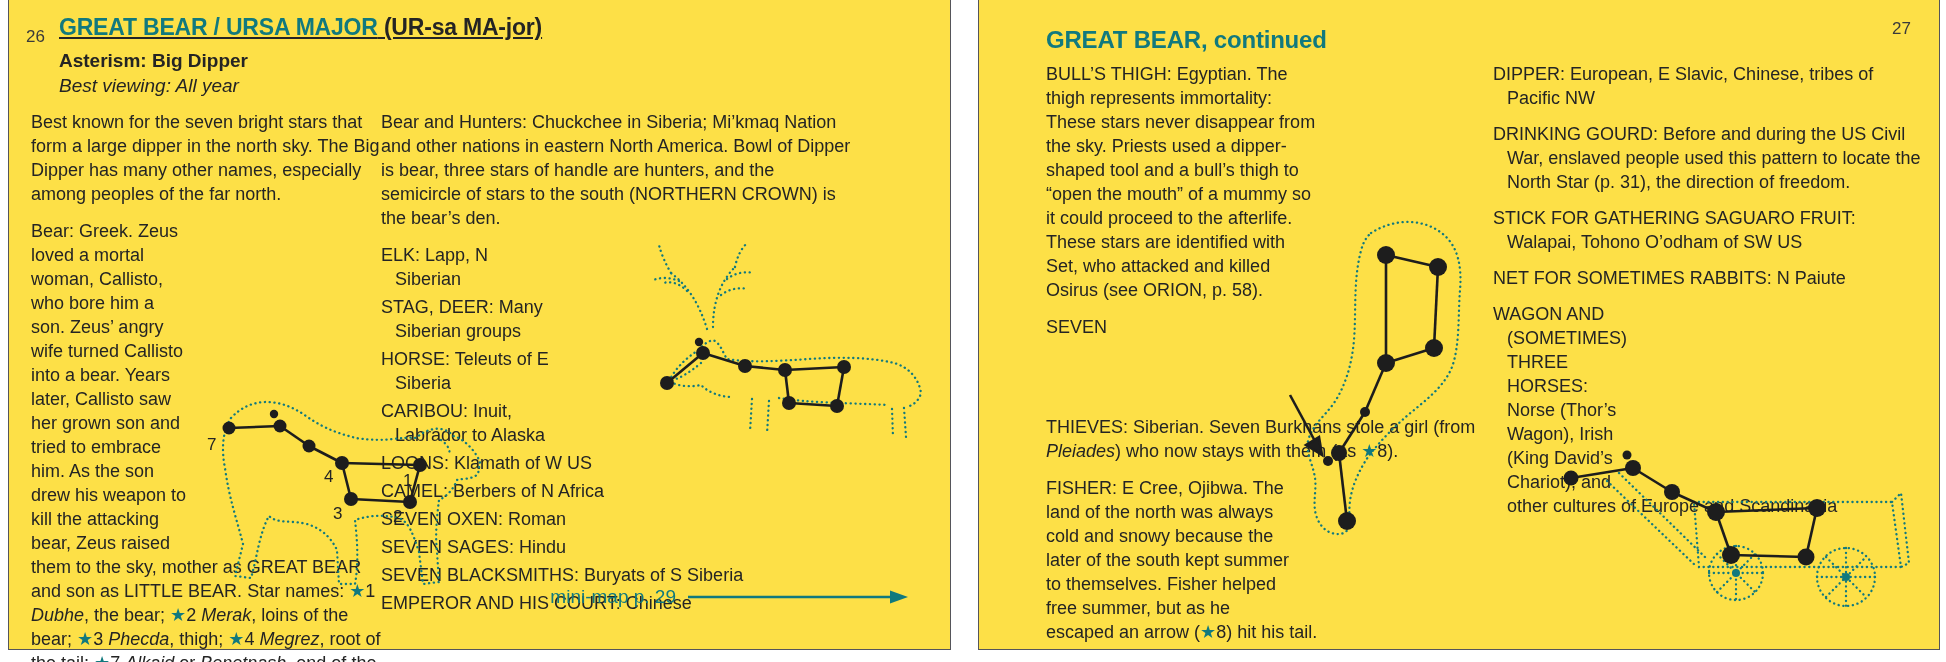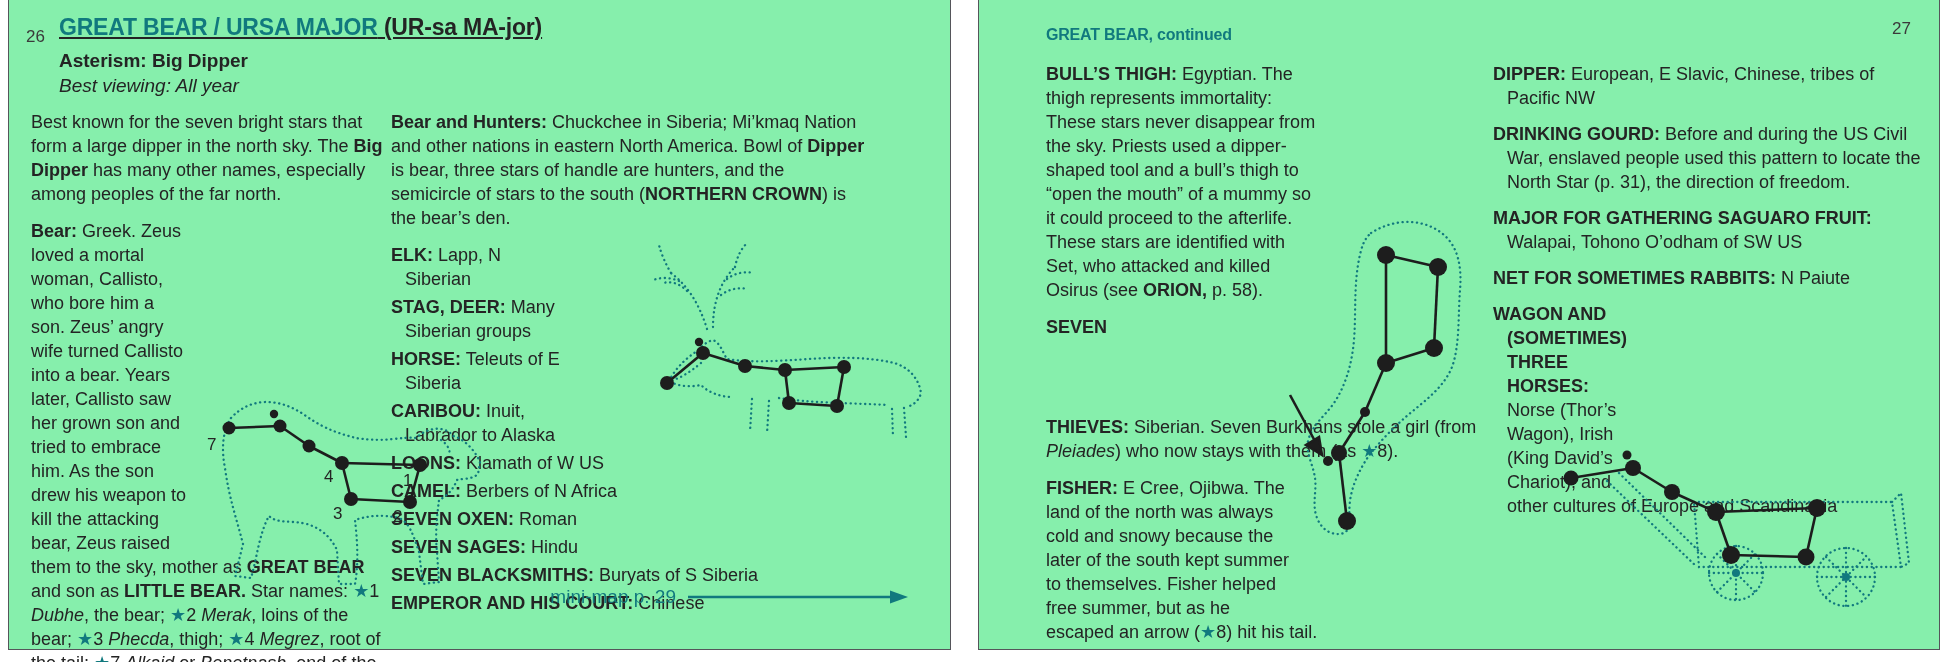--- a/index.html
+++ b/index.html
@@ -1,32 +1,32 @@
 <!DOCTYPE html>
 <html><head>
 <meta charset="utf-8">
 <style>
   html,body{margin:0;padding:0;background:#ffffff;}
   body{font-family:"Liberation Sans","DejaVu Sans",sans-serif;color:#242424;}
   .spread{position:relative;width:1946px;height:662px;background:#fff;overflow:hidden;}
-  .page{position:absolute;top:0;height:649px;background:#86efac;
+  .page{position:absolute;top:0;height:649px;background:#fde047;
         border-left:1px solid #55555a;border-right:1px solid #55555a;border-bottom:1px solid #55555a;}
   #page-left{left:8px;width:941px;}
   #page-right{left:978px;width:960px;}
   .abs{position:absolute;}
   .pnum{font-size:17px;color:#3a3a3a;}
   .title{font-size:23px;font-weight:bold;letter-spacing:-0.2px;white-space:nowrap;}
   .teal{color:#11797e;}
   .subhead{font-size:19px;font-weight:bold;}
   .viewing{font-size:19px;font-style:italic;}
   .body-col{font-size:18px;line-height:24px;}
   .body-col p{margin:0 0 13px 0;}
   .entry{padding-left:14px;text-indent:-14px;margin:0 0 4px 0;}
   .entry-sp{padding-left:14px;text-indent:-14px;margin:0 0 12px 0;}
-  .s-b{font-weight:bold;margin-top:20px;}
+  .s-b{font-weight:normal;margin-top:20px;}
   .s-i{font-style:italic;}
   .s-t{color:#11797e;}
   .spacer{float:right;}
   .sp-bear{width:198px;height:202px;margin-top:122px;}
   .sp-elk{width:300px;height:172px;margin-top:22px;}
   .sp-thigh{width:172px;height:162px;margin-top:96px;}
   .sp-seven{width:196px;height:100px;}
   .sp-fisher{width:186px;height:122px;}
   .sp-wagon{width:288px;height:132px;margin-top:49px;}
   .minimap{display:flex;align-items:center;justify-content:flex-end;gap:10px;
@@ -51,21 +51,21 @@
       <span class="teal">GREAT BEAR / URSA MAJOR</span><span> (UR-sa MA-jor)</span>
     </div>
     <div class="abs subhead" style="left:50px;top:50px;">Asterism: Big Dipper</div>
     <div class="abs viewing" style="left:50px;top:75px;text-align:right;">Best viewing: All year</div>
 
     <div class="abs body-col" style="left:22px;top:110px;width:358px;">
       <p><span>Best known for the seven bright stars that form a large dipper in the north sky. The </span><span class="s-b">Big Dipper</span><span> has many other names, especially among peoples of the far north.</span></p>
       <p><span class="spacer sp-bear"></span><span><span class="s-b">Bear:</span><span> Greek. Zeus loved a mortal woman, Callisto, who bore him a son. Zeus’ angry wife turned Callisto into a bear. Years later, Callisto saw her grown son and tried to embrace him. As the son drew his weapon to kill the attacking bear, Zeus raised them to the sky, mother as </span><span class="s-b">GREAT BEAR</span><span> and son as </span><span class="s-b">LITTLE BEAR.</span><span> Star names: </span><span class="s-t">★</span><span>1 </span><span class="s-i">Dubhe</span><span>, the bear; </span><span class="s-t">★</span><span>2 </span><span class="s-i">Merak</span><span>, loins of the bear; </span><span class="s-t">★</span><span>3 </span><span class="s-i">Phecda</span><span>, thigh; </span><span class="s-t">★</span><span>4 </span><span class="s-i">Megrez</span><span>, root of the tail; </span><span class="s-t">★</span><span>7 </span><span class="s-i">Alkaid</span><span> or </span><span class="s-i">Benetnash</span><span>, end of the tail.</span></span></p>
     </div>
 
-    <div class="abs body-col" style="left:382px;top:110px;width:475px;">
+    <div class="abs body-col" style="left:372px;top:110px;width:475px;">
       <p><span class="s-b">Bear and Hunters:</span><span> Chuckchee in Siberia; Mi’kmaq Nation and other nations in eastern North America. Bowl of </span><span class="s-b">Dipper</span><span> is bear, three stars of handle are hunters, and the semicircle of stars to the south (</span><span class="s-b">NORTHERN CROWN</span><span>) is the bear’s den.</span></p>
       <div>
         <span class="spacer sp-elk"></span>
         <div class="entry"><span class="s-b">ELK:</span><span> Lapp, N Siberian</span></div>
         <div class="entry"><span class="s-b">STAG, DEER:</span><span> Many Siberian groups</span></div>
         <div class="entry"><span class="s-b">HORSE:</span><span> Teleuts of E Siberia</span></div>
         <div class="entry"><span class="s-b">CARIBOU:</span><span> Inuit, Labrador to Alaska</span></div>
         <div class="entry"><span class="s-b">LOONS:</span><span> Klamath of W US</span></div>
         <div class="entry"><span class="s-b">CAMEL:</span><span> Berbers of N Africa</span></div>
         <div class="entry"><span class="s-b">SEVEN OXEN:</span><span> Roman</span></div>
@@ -137,33 +137,33 @@
       <circle class="star-dot" cx="136" cy="133" r="7"></circle>
       <circle class="star-dot" cx="176" cy="137" r="7"></circle>
       <circle class="star-dot" cx="235" cy="134" r="7"></circle>
       <circle class="star-dot" cx="228" cy="173" r="7"></circle>
       <circle class="star-dot" cx="180" cy="170" r="7"></circle>
     </svg>
   </div>
 
   <div class="page" id="page-right">
 
-    <div class="abs title teal" style="left:67px;top:26px;font-size:16px;">GREAT BEAR, continued</div>
+    <div class="abs title teal" style="left:67px;top:26px;font-size:24px;">GREAT BEAR, continued</div>
     <div class="abs pnum" style="right:28px;top:19px;margin-left:48px;">27</div>
 
     <div class="abs body-col" style="left:67px;top:62px;width:442px;">
       <p><span class="spacer sp-thigh"></span><span><span class="s-b">BULL’S THIGH:</span><span> Egyptian. The thigh represents immortality: These stars never disappear from the sky. Priests used a dipper-shaped tool and a bull’s thigh to “open the mouth” of a mummy so it could proceed to the afterlife. These stars are identified with Set, who attacked and killed Osirus (see </span><span class="s-b">ORION,</span><span> p. 58).</span></span></p>
       <p><span class="spacer sp-seven"></span><span><span class="s-b">SEVEN THIEVES:</span><span> Siberian. Seven Burkhans stole a girl (from </span><span class="s-i">Pleiades</span><span>) who now stays with them (as </span><span class="s-t">★</span><span>8).</span></span></p>
       <p><span class="spacer sp-fisher"></span><span><span class="s-b">FISHER:</span><span> E Cree, Ojibwa. The land of the north was always cold and snowy because the later of the south kept summer to themselves. Fisher helped free summer, but as he escaped an arrow (</span><span class="s-t">★</span><span>8) hit his tail.</span></span></p>
     </div>
 
     <div class="abs body-col" style="left:514px;top:62px;width:436px;">
       <div class="entry-sp"><span class="s-b">DIPPER:</span><span> European, E Slavic, Chinese, tribes of Pacific NW</span></div>
       <div class="entry-sp"><span class="s-b">DRINKING GOURD:</span><span> Before and during the US Civil War, enslaved people used this pattern to locate the North Star (p. 31), the direction of freedom.</span></div>
-      <div class="entry-sp"><span class="s-b">MAJOR FOR GATHERING SAGUARO FRUIT:</span><span> Walapai, Tohono O’odham of SW US</span></div>
+      <div class="entry-sp"><span class="s-b">STICK FOR GATHERING SAGUARO FRUIT:</span><span> Walapai, Tohono O’odham of SW US</span></div>
       <div class="entry-sp"><span class="s-b">NET FOR SOMETIMES RABBITS:</span><span> N Paiute</span></div>
       <div class="entry-sp"><span class="spacer sp-wagon"></span><span><span class="s-b">WAGON AND (SOMETIMES) THREE HORSES:</span><span> Norse (Thor’s Wagon), Irish (King David’s Chariot), and other cultures of Europe and Scandinavia</span></span></div>
     </div>
 
     <svg class="illus" style="left:297px;top:195px;" width="212" height="348" viewBox="0 0 212 348">
       <path class="dot-line" d="M95,38 C120,22 150,24 168,40 C182,52 186,72 184,95 C182,120 184,150 176,172 C168,192 150,205 132,220 C118,232 104,246 92,262 C84,274 76,290 74,306 C72,322 76,334 68,338 C56,342 44,334 40,320 C36,306 42,292 38,278 C36,268 30,258 32,246 C36,230 48,222 58,208 C70,190 76,168 78,145 C80,120 78,95 82,70 C85,52 88,44 95,38 Z"></path>
       <line class="star-line" x1="110" y1="60" x2="162" y2="72"></line>
       <line class="star-line" x1="162" y1="72" x2="158" y2="153"></line>
       <line class="star-line" x1="158" y1="153" x2="110" y2="168"></line>
       <line class="star-line" x1="110" y1="168" x2="110" y2="60"></line>

